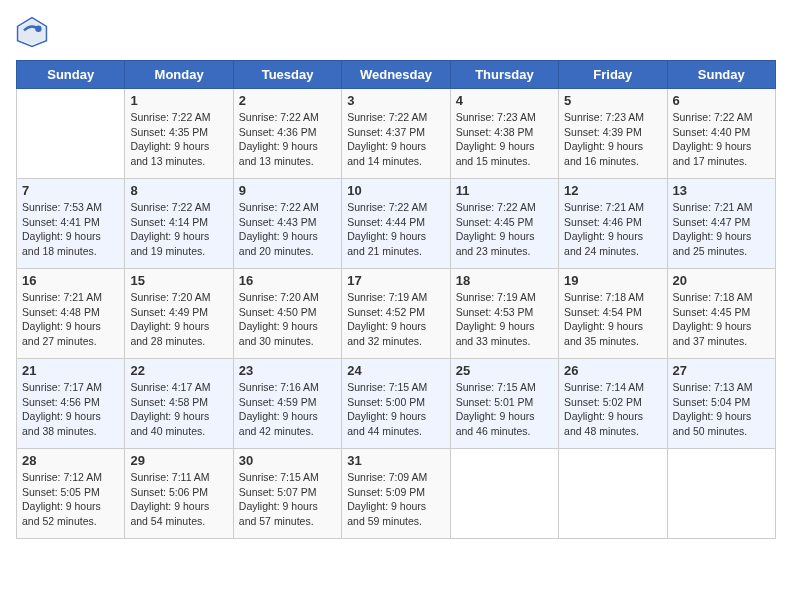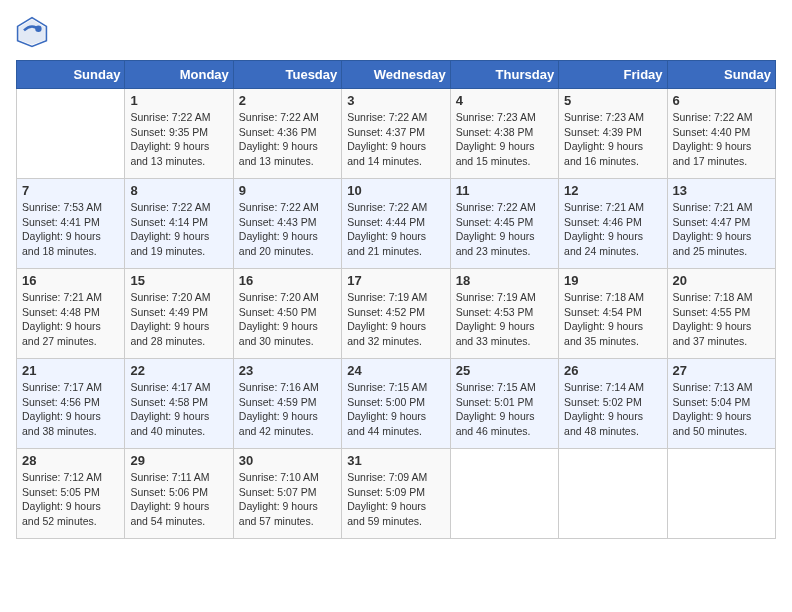--- a/index.html
+++ b/index.html
@@ -49,21 +49,21 @@
     }
     .calendar-table {
       width: 100%;
       border-collapse: collapse;
       font-size: 11px;
     }
     .calendar-table thead tr th {
       background-color: #3a6bbf;
       color: #fff;
       padding: 6px 4px;
-      text-align: right;
+      text-align: center;
       font-size: 13px;
       font-weight: bold;
       border: 1px solid #2d5aa0;
     }
     .calendar-table tbody tr td {
       border: 1px solid #ccc;
       vertical-align: top;
       padding: 4px 5px;
       height: 90px;
       width: 108px;
@@ -124,21 +124,21 @@
         <th>Friday</th>
         <th>Sunday</th>
       </tr>
   </thead>
   <tbody id="calendar-body">
   <tr>
         <td class="empty-cell"></td>
         <td>
           <span class="day-num">1</span>
           <div class="day-info">Sunrise: 7:22 AM
-Sunset: 9:35 PM
+Sunset: 4:35 PM
 Daylight: 9 hours
 and 13 minutes.</div>
         </td>
         <td>
           <span class="day-num">2</span>
           <div class="day-info">Sunrise: 7:22 AM
 Sunset: 4:36 PM
 Daylight: 9 hours
 and 13 minutes.</div>
         </td>
@@ -261,21 +261,21 @@
         <td>
           <span class="day-num">19</span>
           <div class="day-info">Sunrise: 7:18 AM
 Sunset: 4:54 PM
 Daylight: 9 hours
 and 35 minutes.</div>
         </td>
         <td>
           <span class="day-num">20</span>
           <div class="day-info">Sunrise: 7:18 AM
-Sunset: 4:55 PM
+Sunset: 4:45 PM
 Daylight: 9 hours
 and 37 minutes.</div>
         </td>
       </tr>
       <tr>
         <td>
           <span class="day-num">21</span>
           <div class="day-info">Sunrise: 7:17 AM
 Sunset: 4:56 PM
 Daylight: 9 hours
@@ -334,21 +334,21 @@
         </td>
         <td>
           <span class="day-num">29</span>
           <div class="day-info">Sunrise: 7:11 AM
 Sunset: 5:06 PM
 Daylight: 9 hours
 and 54 minutes.</div>
         </td>
         <td>
           <span class="day-num">30</span>
-          <div class="day-info">Sunrise: 7:10 AM
+          <div class="day-info">Sunrise: 7:15 AM
 Sunset: 5:07 PM
 Daylight: 9 hours
 and 57 minutes.</div>
         </td>
         <td>
           <span class="day-num">31</span>
           <div class="day-info">Sunrise: 7:09 AM
 Sunset: 5:09 PM
 Daylight: 9 hours
 and 59 minutes.</div>

